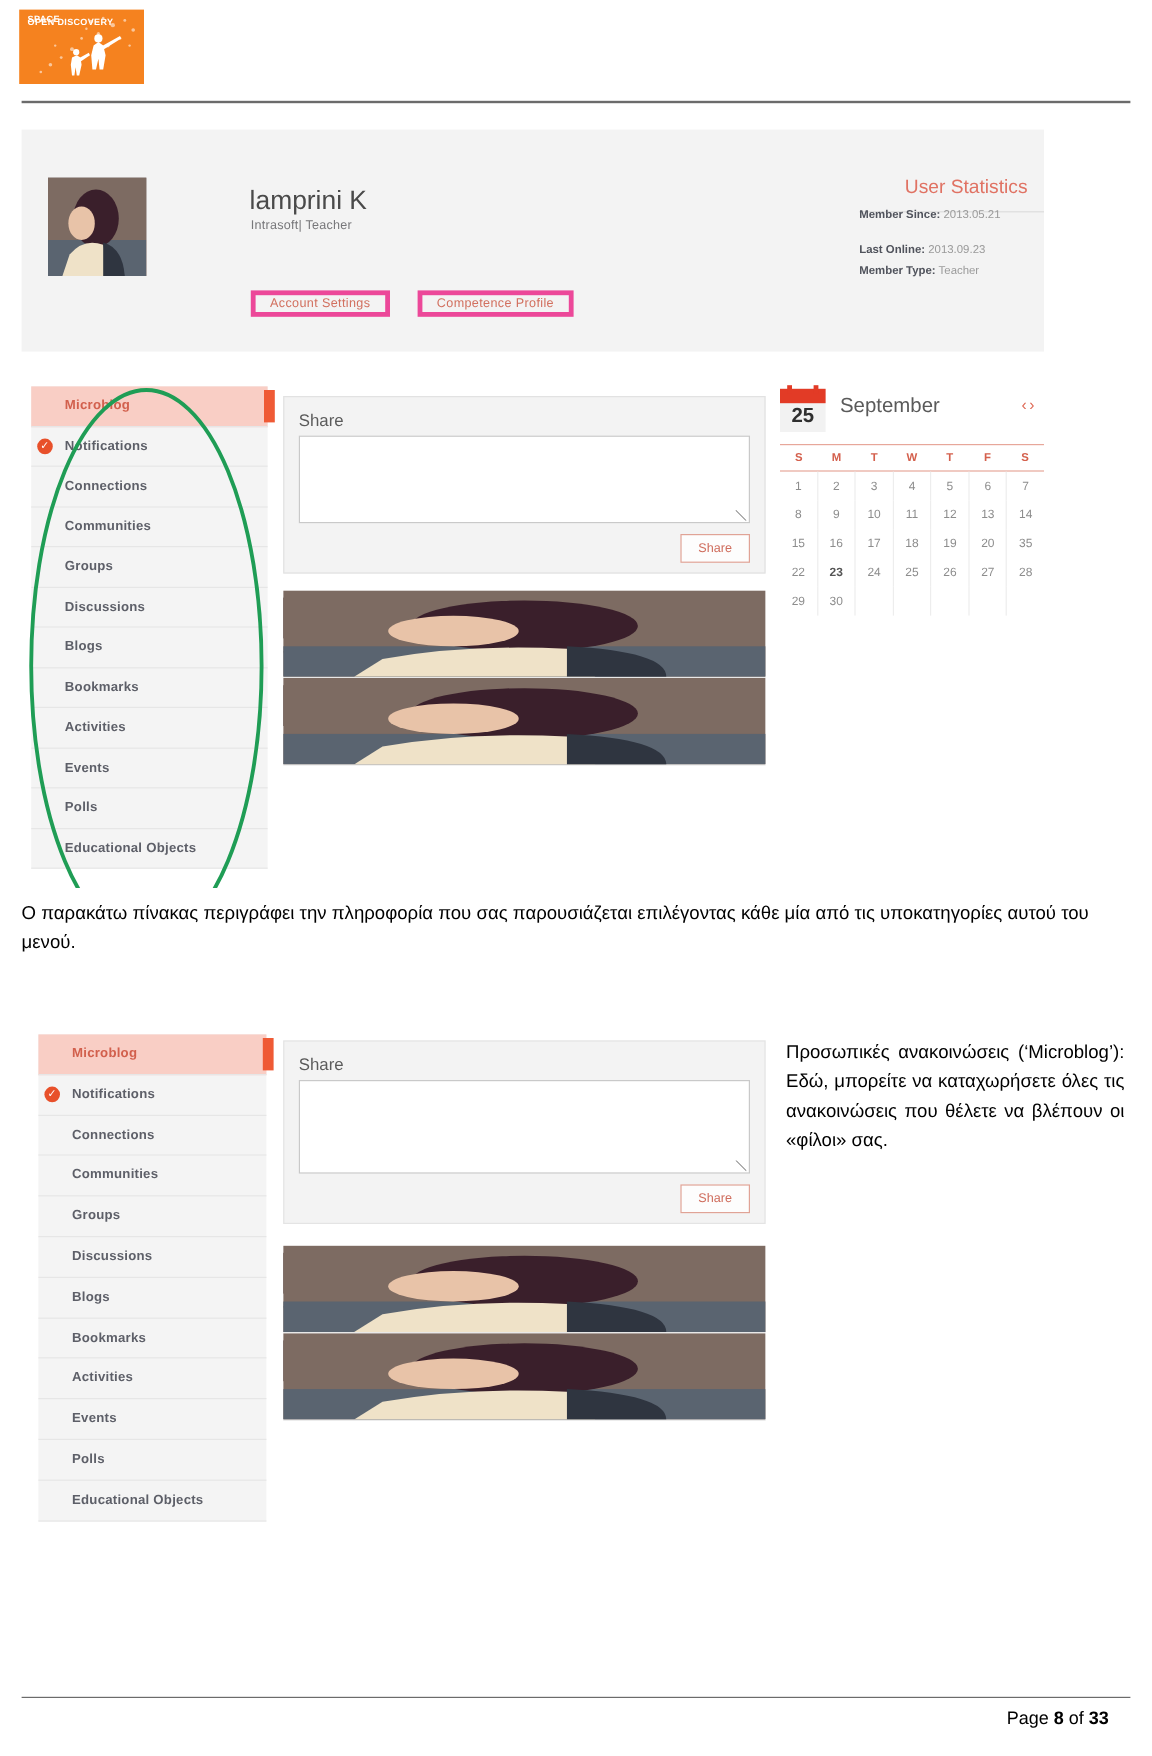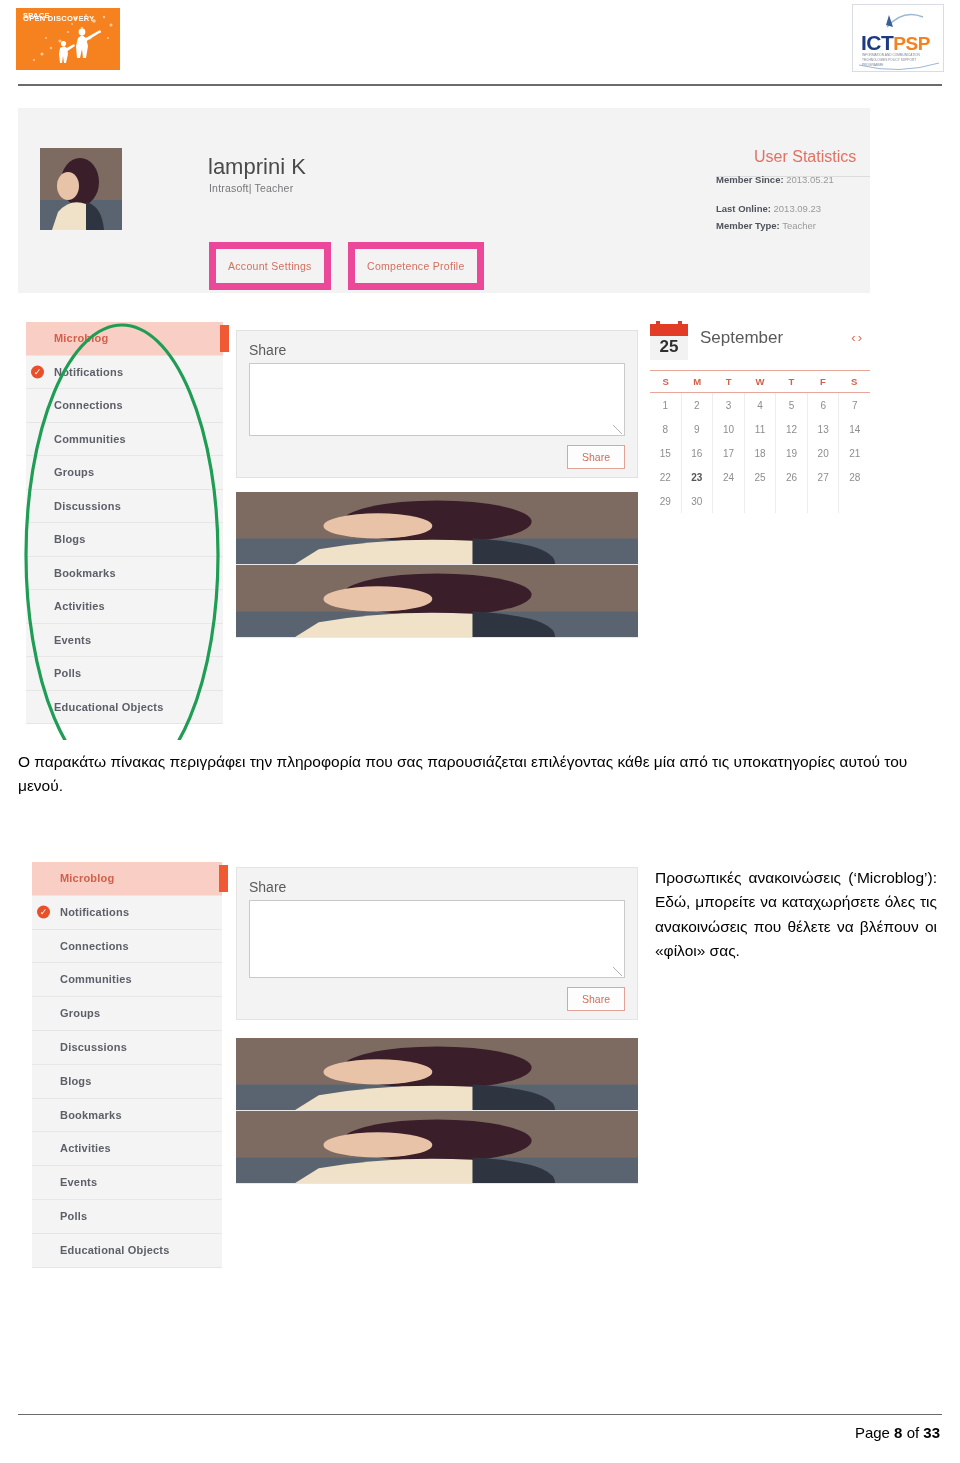--- a/index.html
+++ b/index.html
@@ -84,23 +84,23 @@
     position:absolute; left:190px; top:46px;
     font-size:22px; color:#4a4a4a; font-weight:normal;
     font-family:"Liberation Sans", sans-serif;
   }
   .prof-sub {
     position:absolute; left:191px; top:74px;
     font-size:10.5px; color:#77777a; letter-spacing:.2px;
   }
   .prof-btn {
     position:absolute; top:134px;
-    border:7px solid #ec4899; background:#f3f3f3;
+    border:4px solid #ec4899; background:#f3f3f3;
     color:#d2705f; font-size:10.5px;
-    padding:11px 12px; letter-spacing:.3px;
+    padding:1px 12px; letter-spacing:.3px;
   }
   .btn-account { left:191px; }
   .btn-competence { left:330px; }
 
   .stats-title {
     position:absolute; left:736px; top:40px;
     color:#e07263; font-size:16px; font-family:"Liberation Sans", sans-serif;
   }
   .stats-rule { position:absolute; left:698px; top:68px; width:154px; height:1px; background:#dcdcdc; }
   .stats-line { position:absolute; left:698px; font-size:9.5px; color:#9a9a9a; }
@@ -224,21 +224,21 @@
     font-size:15.5px; color:#000; line-height:1.58;
     text-align:justify; text-justify:inter-word;
     font-family:"Liberation Sans", sans-serif;
   }
 
   
   .footer-rule {
     position:absolute; left:18px; right:18px; top:1414px; height:1px; background:#6b6b6b;
   }
   .page-num {
-    position:absolute; right:20px; top:1424px;
+    position:absolute; right:36px; top:1424px;
     font-size:15px; color:#000; font-family:"Liberation Sans", sans-serif;
   }
   .page-num b { font-weight:bold; }
 </style>
 </head>
 <body>
 
 <div class="doc-header">
 
   <div class="ods-logo">
@@ -270,29 +270,20 @@
         <path d="M48,38 L51,40 L52,46 L50,55 L48,55 L47,48 L46,55 L44,55 L43,46 L44,40 Z"></path>
         <circle cx="47.5" cy="35.5" r="2.6"></circle>
         <path d="M49,41 L58,36 L59,38 L50,44 Z"></path>
       </g>
     </svg>
     <div class="lg-t1">OPEN DISCOVERY</div>
     <div class="lg-t2">SPACE</div>
   </div>
 
 
-  <div class="ictpsp-logo">
-    <svg width="92" height="68" viewBox="0 0 92 68">
-      <path d="M34 22 Q50 4 70 12" stroke="#9bb7d4" stroke-width="1.4" fill="none"></path>
-      <path d="M36 10 L40 22 L33 20 Z" fill="#3b5c96"></path>
-      <path d="M6 60 Q46 70 86 58" stroke="#9bb7d4" stroke-width="1" fill="none"></path>
-    </svg>
-    <div class="ict-main"><span>ICT</span><span class="ict-psp">PSP</span></div>
-    <div class="ict-sub">INFORMATION AND COMMUNICATION TECHNOLOGIES POLICY SUPPORT PROGRAMME</div>
-  </div>
 
   <div class="header-rule"></div>
 </div>
 
 <div class="shot1">
 
   <div class="profile-card">
     <div class="avatar-lg">
       <svg class="av-bg" viewBox="0 0 82 82" preserveAspectRatio="none">
         <rect width="82" height="82" fill="#7d6b62"></rect>
@@ -418,21 +409,21 @@
           <div class="cal-cell">13</div>
           <div class="cal-cell">14</div>
         </div>
         <div class="cal-week">
           <div class="cal-cell">15</div>
           <div class="cal-cell">16</div>
           <div class="cal-cell">17</div>
           <div class="cal-cell">18</div>
           <div class="cal-cell">19</div>
           <div class="cal-cell">20</div>
-          <div class="cal-cell">21</div>
+          <div class="cal-cell">35</div>
         </div>
         <div class="cal-week">
           <div class="cal-cell">22</div>
           <div class="cal-cell today">23</div>
           <div class="cal-cell">24</div>
           <div class="cal-cell">25</div>
           <div class="cal-cell">26</div>
           <div class="cal-cell">27</div>
           <div class="cal-cell">28</div>
         </div>

